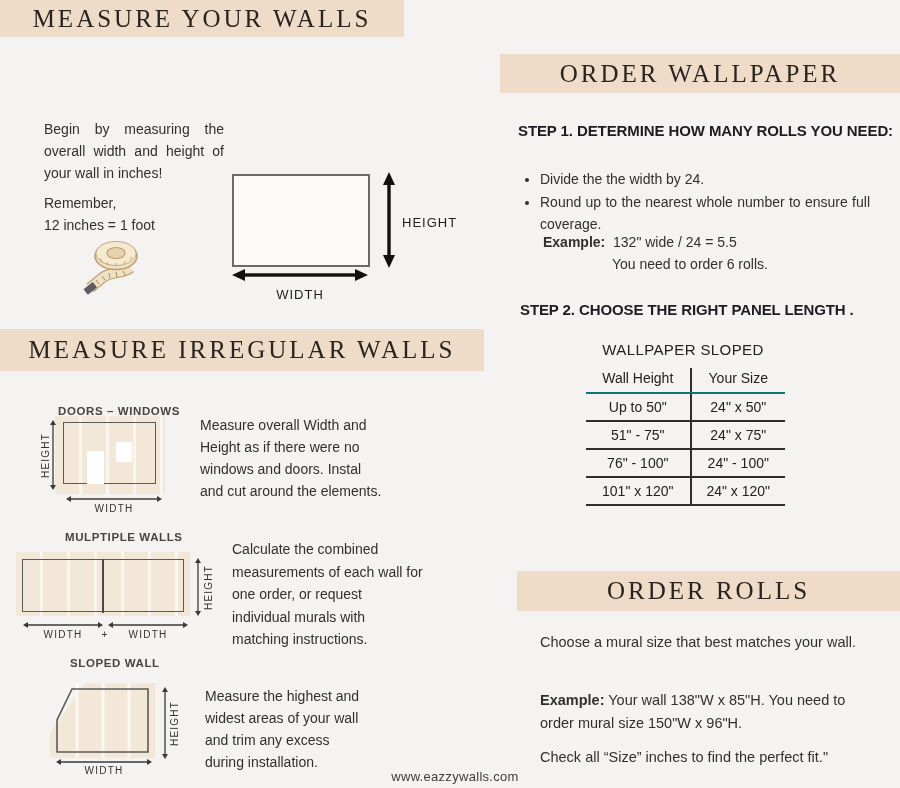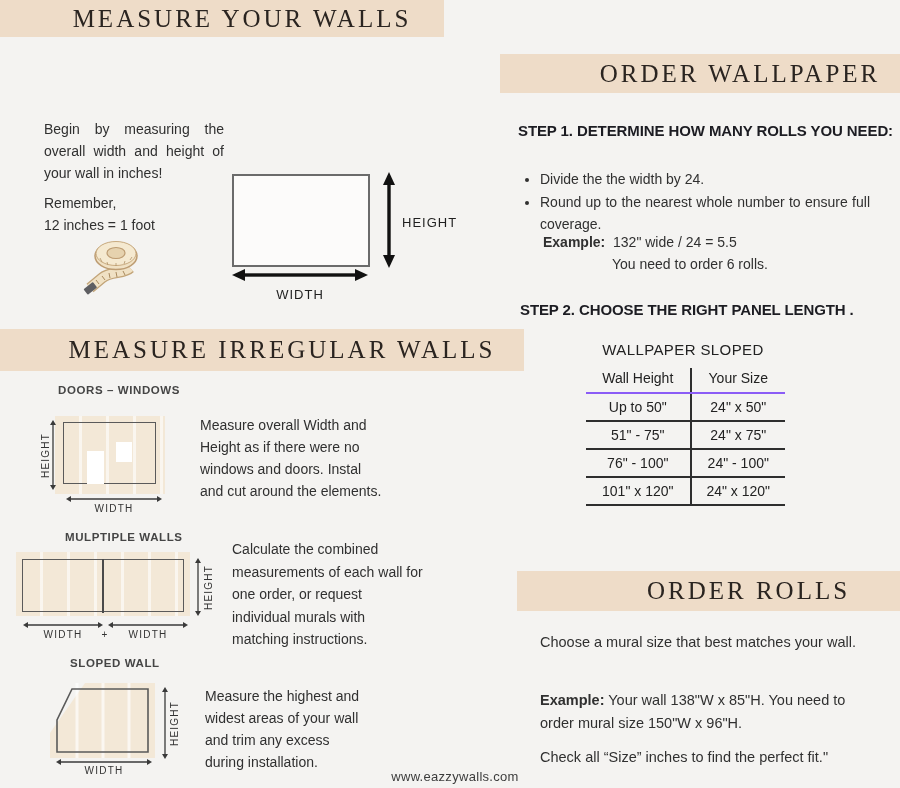--- a/index.html
+++ b/index.html
@@ -8,21 +8,21 @@
     background:#f4f3f1;
     font-family:"Liberation Sans", sans-serif;
     color:#333;
   }
   .abs{position:absolute;}
   
   .bar{
     background:#eedcc8;
     display:flex;align-items:center;justify-content:center;
     font-family:"Liberation Serif", serif;
-    font-size:25px;letter-spacing:3px;color:#2a2420;font-weight:400;padding-left:40px;
+    font-size:25px;letter-spacing:3px;color:#2a2420;font-weight:400;
   }
   
   .copy{font-size:14px;line-height:22px;color:#303030;}
   .justify{text-align:justify;text-align-last:left;}
   .sublabel{font-size:11.5px;font-weight:bold;letter-spacing:.6px;color:#454545;}
   .dimlabel{font-size:10px;letter-spacing:1.2px;color:#333;}
   .biglabel{font-size:13px;letter-spacing:1px;color:#1f1f1f;}
   .stephead{font-size:15px;font-weight:bold;color:#1c1c22;letter-spacing:-.1px;white-space:nowrap;}
   
   .wallblock{
@@ -32,21 +32,21 @@
   .outline{position:absolute;border:1.5px solid #5a5a5a;}
   .whiterect{position:absolute;background:#fff;}
   .vlabel{transform:rotate(-90deg);transform-origin:center;display:inline-block;white-space:nowrap;}
   
   ul.bullets{margin:0;padding:0 0 0 16px;}
   ul.bullets li{margin:0 0 1px 0;}
   
   table.sizes{border-collapse:collapse;width:199px;font-size:14px;color:#222;}
   table.sizes th{font-weight:400;font-size:14px;padding:2px 4px 6px 4px;}
   table.sizes td{padding:5px 4px;text-align:center;}
-  table.sizes th{border-bottom:2px solid #8b5cf6;}
+  table.sizes th{border-bottom:2px solid #0f766e;}
   table.sizes td{border-bottom:2px solid #2e2e2e;}
   table.sizes .c2{border-left:2px solid #2e2e2e;}
   .b{font-weight:bold;}
   .footer{font-size:13px;color:#3c3c3c;letter-spacing:.3px;}
 </style>
 </head>
 <body>
 
 <div class="abs bar" style="left:0;top:56;width:404px;height:37px;">MEASURE YOUR WALLS</div>
 
@@ -91,21 +91,21 @@
 
 <svg class="abs" style="left:232px;top:267px;" width="136" height="16" viewBox="0 0 136 16">
   <polygon points="0,8 13,2 13,14" fill="#111"></polygon>
   <rect x="11" y="6.3" width="114" height="3.4" fill="#111"></rect>
   <polygon points="136,8 123,2 123,14" fill="#111"></polygon>
 </svg>
 <div class="abs biglabel" style="left:232px;top:287px;width:136px;text-align:center;">WIDTH</div>
 
 <div class="abs bar" style="left:0;top:329px;width:484px;height:42px;">MEASURE IRREGULAR WALLS</div>
 
-<div class="abs sublabel" style="left:58px;top:384px;">DOORS – WINDOWS</div>
+<div class="abs sublabel" style="left:58px;top:405px;">DOORS – WINDOWS</div>
 
 <div class="abs wallblock" style="left:55px;top:416px;width:110px;height:78px;">
   <div class="outline" style="left:8px;top:6px;width:91px;height:60px;"></div>
   <div class="whiterect" style="left:32px;top:35px;width:17px;height:33px;"></div>
   <div class="whiterect" style="left:61px;top:26px;width:16px;height:20px;"></div>
 </div>
 <svg class="abs" style="left:49px;top:420px;" width="8" height="70" viewBox="0 0 8 70">
   <line x1="4" y1="3" x2="4" y2="67" stroke="#3a3a3a" stroke-width="1.3"></line>
   <polygon points="4,0 1,5 7,5" fill="#3a3a3a"></polygon>
     <polygon points="4,70 1,65 7,65" fill="#3a3a3a"></polygon>

